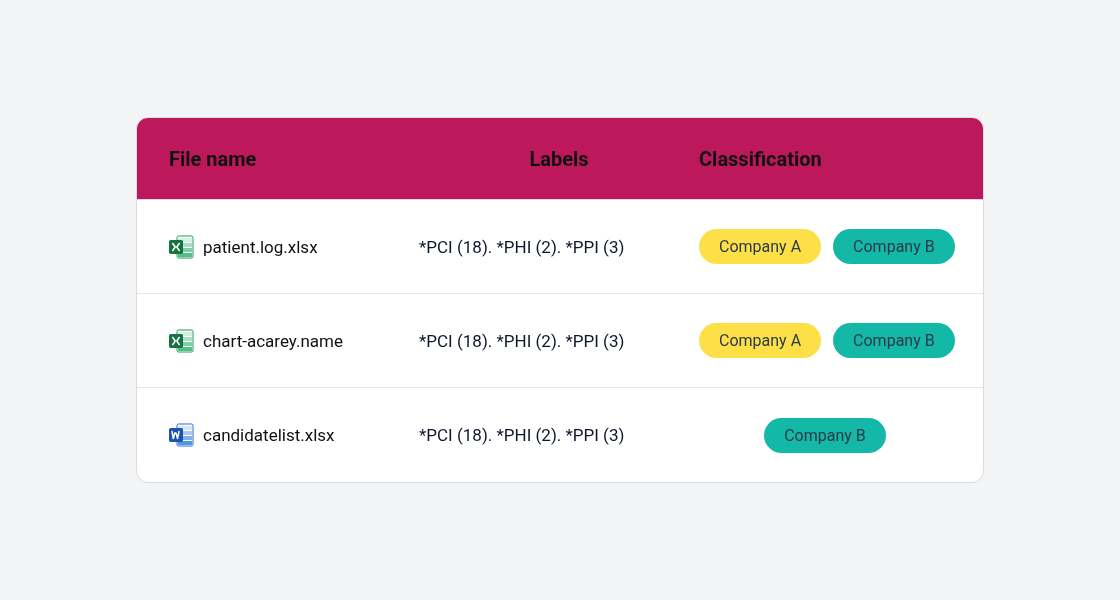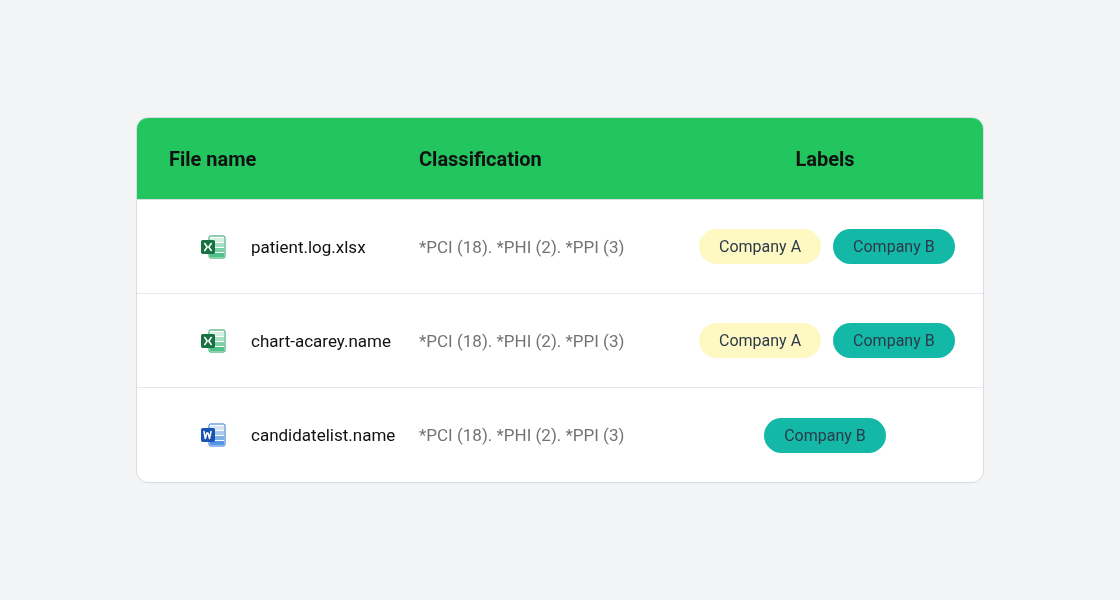--- a/index.html
+++ b/index.html
@@ -26,21 +26,21 @@
       overflow: hidden;
       box-shadow: 0 1px 2px rgba(0,0,0,0.02);
     }
 
     .header-row {
       display: grid;
       grid-template-columns: 250px 280px 1fr;
       align-items: center;
       padding: 0 32px;
       height: 82px;
-      background: #22c55e;
+      background: #be185d;
       border-bottom: 1px solid #d9dce0;
     }
 
     .header-cell {
       font-size: 20px;
       font-weight: 700;
       color: #111;
     }
 
     .header-cell.labels-head {
@@ -56,62 +56,61 @@
       border-bottom: 1px solid #e6e8eb;
     }
 
     .data-row:last-child {
       border-bottom: none;
     }
 
     .file-cell {
       display: flex;
       align-items: center;
-      gap: 24px;
+      gap: 8px;
       font-size: 17px;
       color: #111;
-      margin-left: 32px;
     }
 
     .file-icon {
       width: 26px;
       height: 26px;
       flex-shrink: 0;
     }
 
     .class-cell {
       font-size: 17px;
-      color: #737373;
+      color: #0f172a;
     }
 
     .labels-cell {
       display: flex;
       gap: 12px;
       justify-content: center;
     }
 
     .pill {
       padding: 8px 20px;
       border-radius: 999px;
       font-size: 16px;
       color: #2b3a4a;
       white-space: nowrap;
     }
 
-    .pill-a { background: #fef9c3; }
+    .pill-a { background: #fde047; }
     .pill-b { background: #14b8a6; }
   </style>
 </head>
 <body>
 
 <div class="card">
   <div class="header-row">
     <div class="header-cell">File name</div>
+    <div class="header-cell labels-head">Labels</div>
     <div class="header-cell">Classification</div>
-    <div class="header-cell labels-head">Labels</div>
   </div>
 
   <div class="data-row">
     <div class="file-cell">
       <span class="file-icon">
         <svg viewBox="0 0 26 26">
           <rect x="8" y="2" width="16" height="22" rx="1.5" fill="#fff" stroke="#1f9b58" stroke-width="1"></rect>
           <rect x="9" y="4" width="14" height="4" fill="#d4f0e0"></rect>
           <rect x="9" y="9" width="14" height="4" fill="#a7e0c2"></rect>
           <rect x="9" y="14" width="14" height="4" fill="#7bd0a5"></rect>
@@ -160,20 +159,20 @@
           <rect x="8" y="2" width="16" height="22" rx="1.5" fill="#fff" stroke="#2b6cd4" stroke-width="1"></rect>
           <rect x="9" y="4" width="14" height="4" fill="#d6e4f9"></rect>
           <rect x="9" y="9" width="14" height="4" fill="#aacaf2"></rect>
           <rect x="9" y="14" width="14" height="4" fill="#7eb1ec"></rect>
           <rect x="9" y="19" width="14" height="4" fill="#5297e5"></rect>
           <rect x="0" y="6" width="14" height="14" rx="2" fill="#1f5ec2"></rect>
           <rect x="0" y="6" width="14" height="14" rx="2" fill="#164aa0" opacity="0.5"></rect>
           <path d="M3 9.5 L4.3 16.5 L5.8 11 L7 11 L8.5 16.5 L10 9.5" stroke="#fff" stroke-width="1.5" fill="none" stroke-linecap="round" stroke-linejoin="round"></path>
         </svg>
       </span>
-      <span>candidatelist.name</span>
+      <span>candidatelist.xlsx</span>
     </div>
     <div class="class-cell">*PCI (18). *PHI (2). *PPI (3)</div>
     <div class="labels-cell">
       <span class="pill pill-b">Company B</span>
     </div>
   </div>
 </div>
 
 </body></html>

